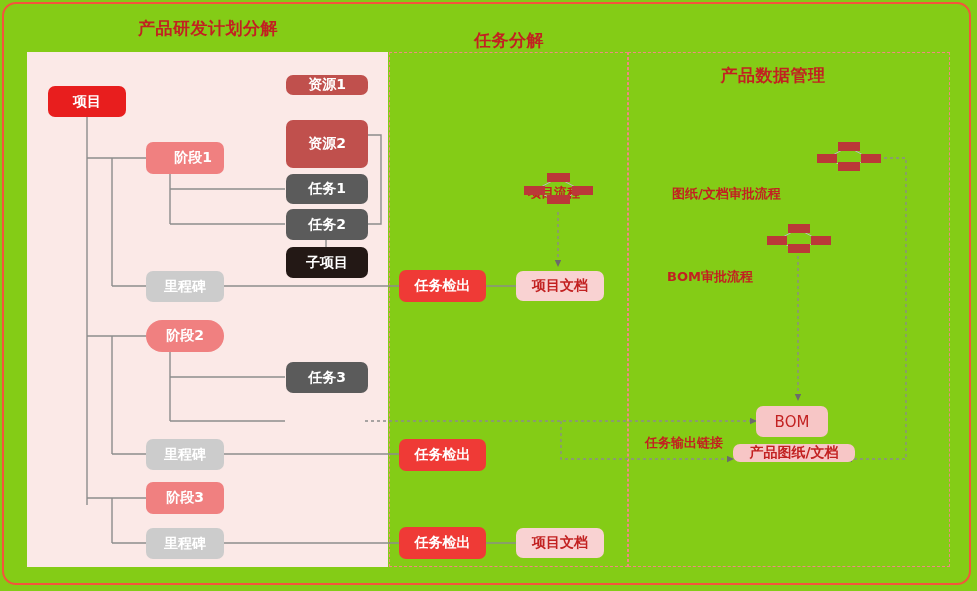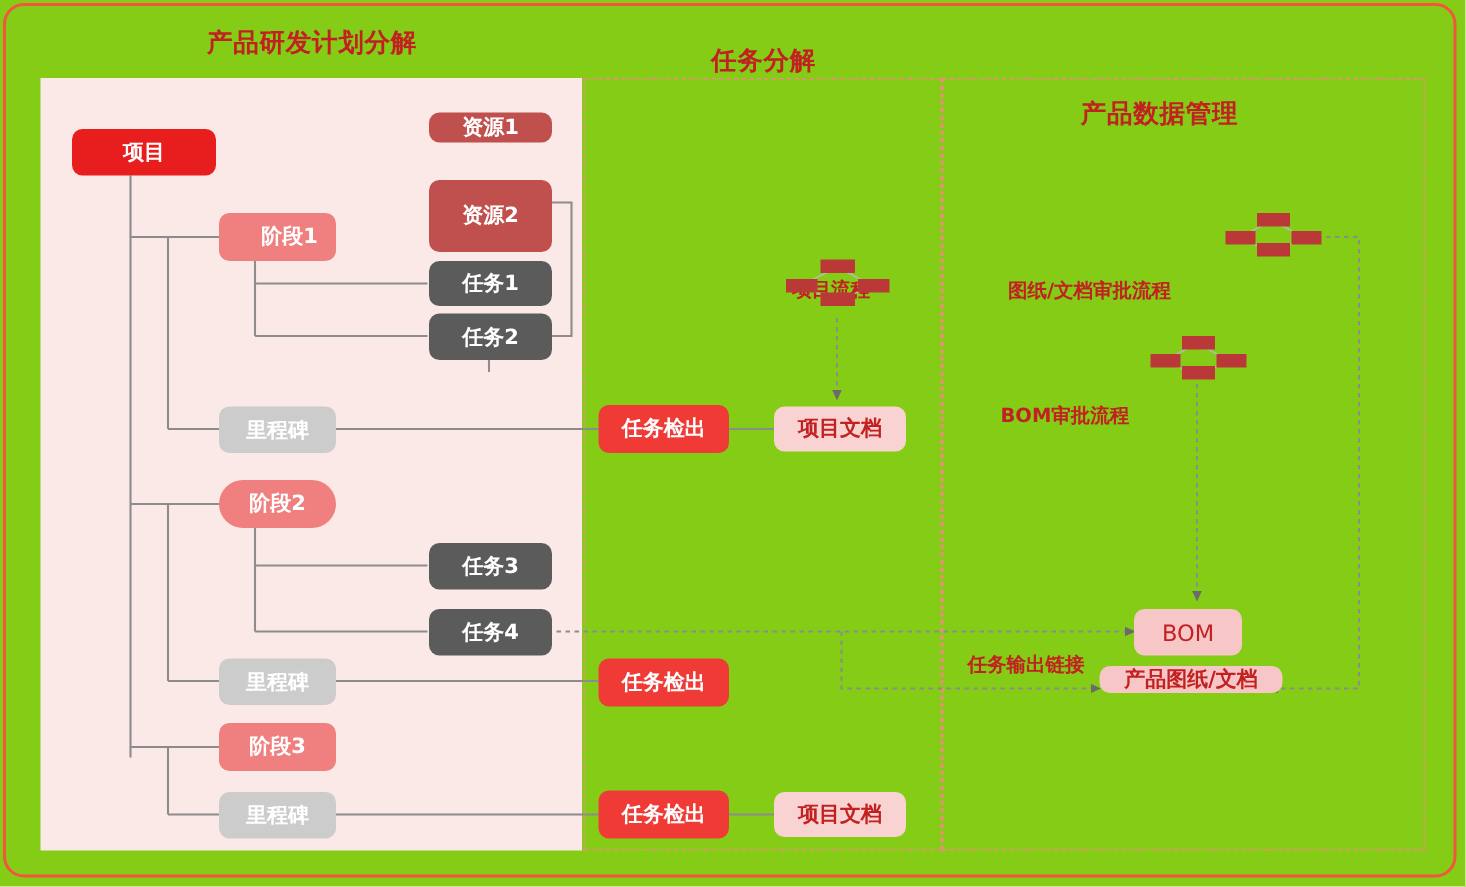--- a/index.html
+++ b/index.html
@@ -112,33 +112,33 @@
       <path d="M878,158 L906,158 L906,459 L846,459" marker-end="url(#arrGrey)"></path>
 
       <path d="M798,256 L798,400" marker-end="url(#arrGrey)"></path>
 
       <path d="M365,421 L756,421" marker-end="url(#arrGrey)"></path>
 
       <path d="M561,421 L561,459 L733,459" marker-end="url(#arrGrey)"></path>
     </g>
   </svg>
 
-  <div class="node n-project" style="left:48px;top:86px;width:96px;height:31px;">项目</div>
+  <div class="node n-project" style="left:48px;top:86px;width:78px;height:31px;">项目</div>
 
   <div class="node n-resource" style="left:286px;top:75px;width:82px;height:20px;">资源1</div>
   <div class="node n-resource" style="left:286px;top:120px;width:82px;height:48px;">资源2</div>
 
   <div class="node n-phase" style="left:146px;top:142px;width:78px;height:32px;padding-left:16px;">阶段1</div>
   <div class="node n-task" style="left:286px;top:174px;width:82px;height:30px;">任务1</div>
   <div class="node n-task" style="left:286px;top:209px;width:82px;height:31px;">任务2</div>
+  <div class="node n-sub" style="left:286px;top:247px;width:82px;height:31px;">子项目</div>
   <div class="node n-milestone" style="left:146px;top:271px;width:78px;height:31px;">里程碑</div>
 
   <div class="node n-phase" style="left:146px;top:320px;width:78px;height:32px;border-radius:16px;">阶段2</div>
   <div class="node n-task" style="left:286px;top:362px;width:82px;height:31px;">任务3</div>
-  <div class="node n-task" style="left:286px;top:406px;width:82px;height:31px;">任务4</div>
   <div class="node n-milestone" style="left:146px;top:439px;width:78px;height:31px;">里程碑</div>
 
   <div class="node n-phase" style="left:146px;top:482px;width:78px;height:32px;">阶段3</div>
   <div class="node n-milestone" style="left:146px;top:528px;width:78px;height:31px;">里程碑</div>
 
   <div class="node n-checkout" style="left:399px;top:270px;width:87px;height:32px;">任务检出</div>
   <div class="node n-doc" style="left:516px;top:271px;width:88px;height:30px;">项目文档</div>
 
   <div class="node n-checkout" style="left:399px;top:439px;width:87px;height:32px;">任务检出</div>
 

